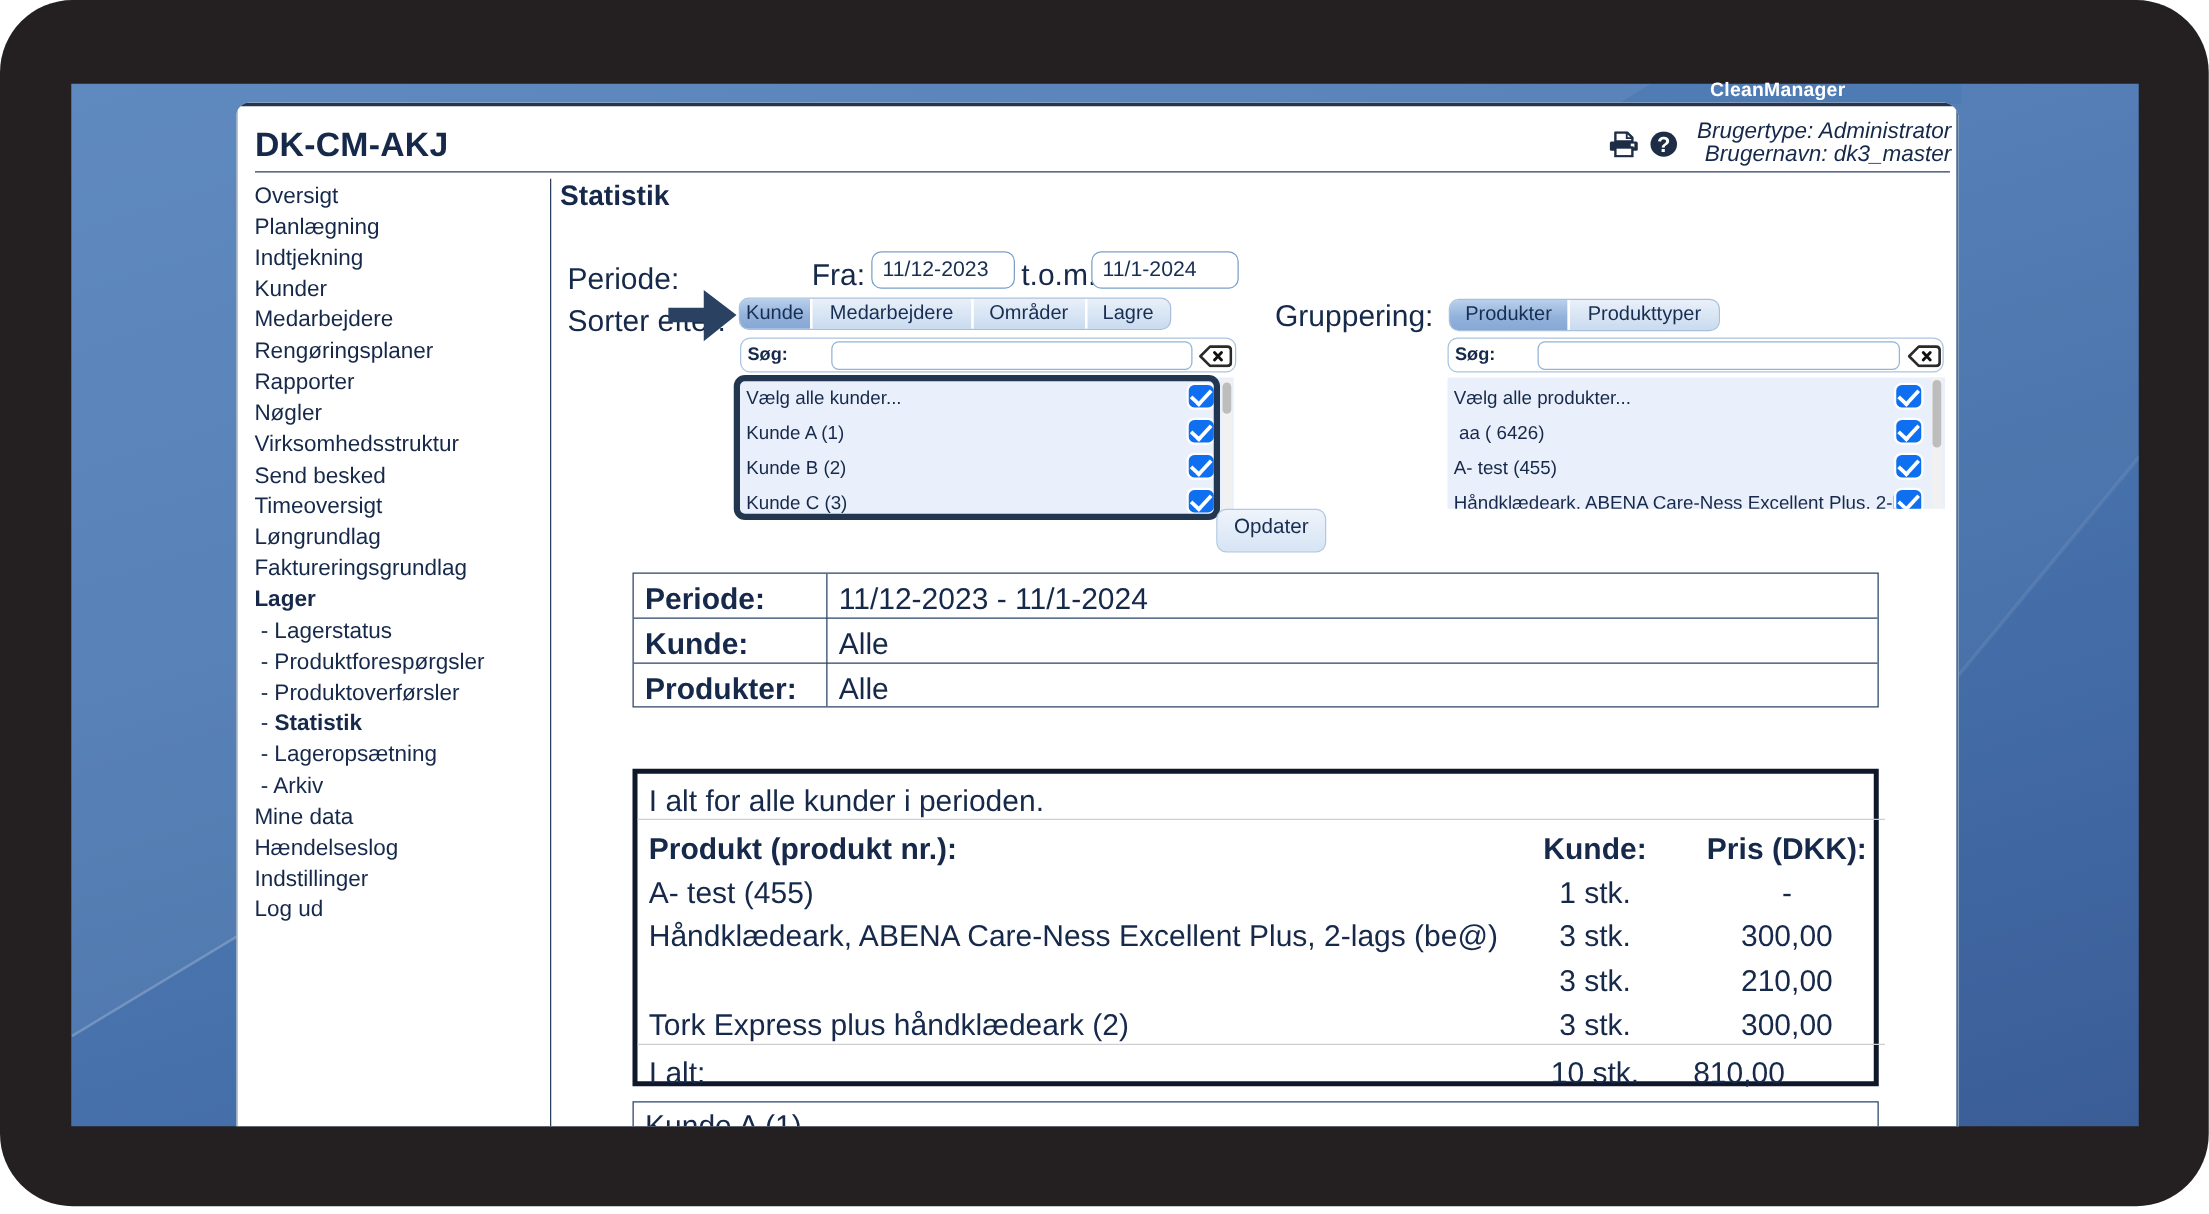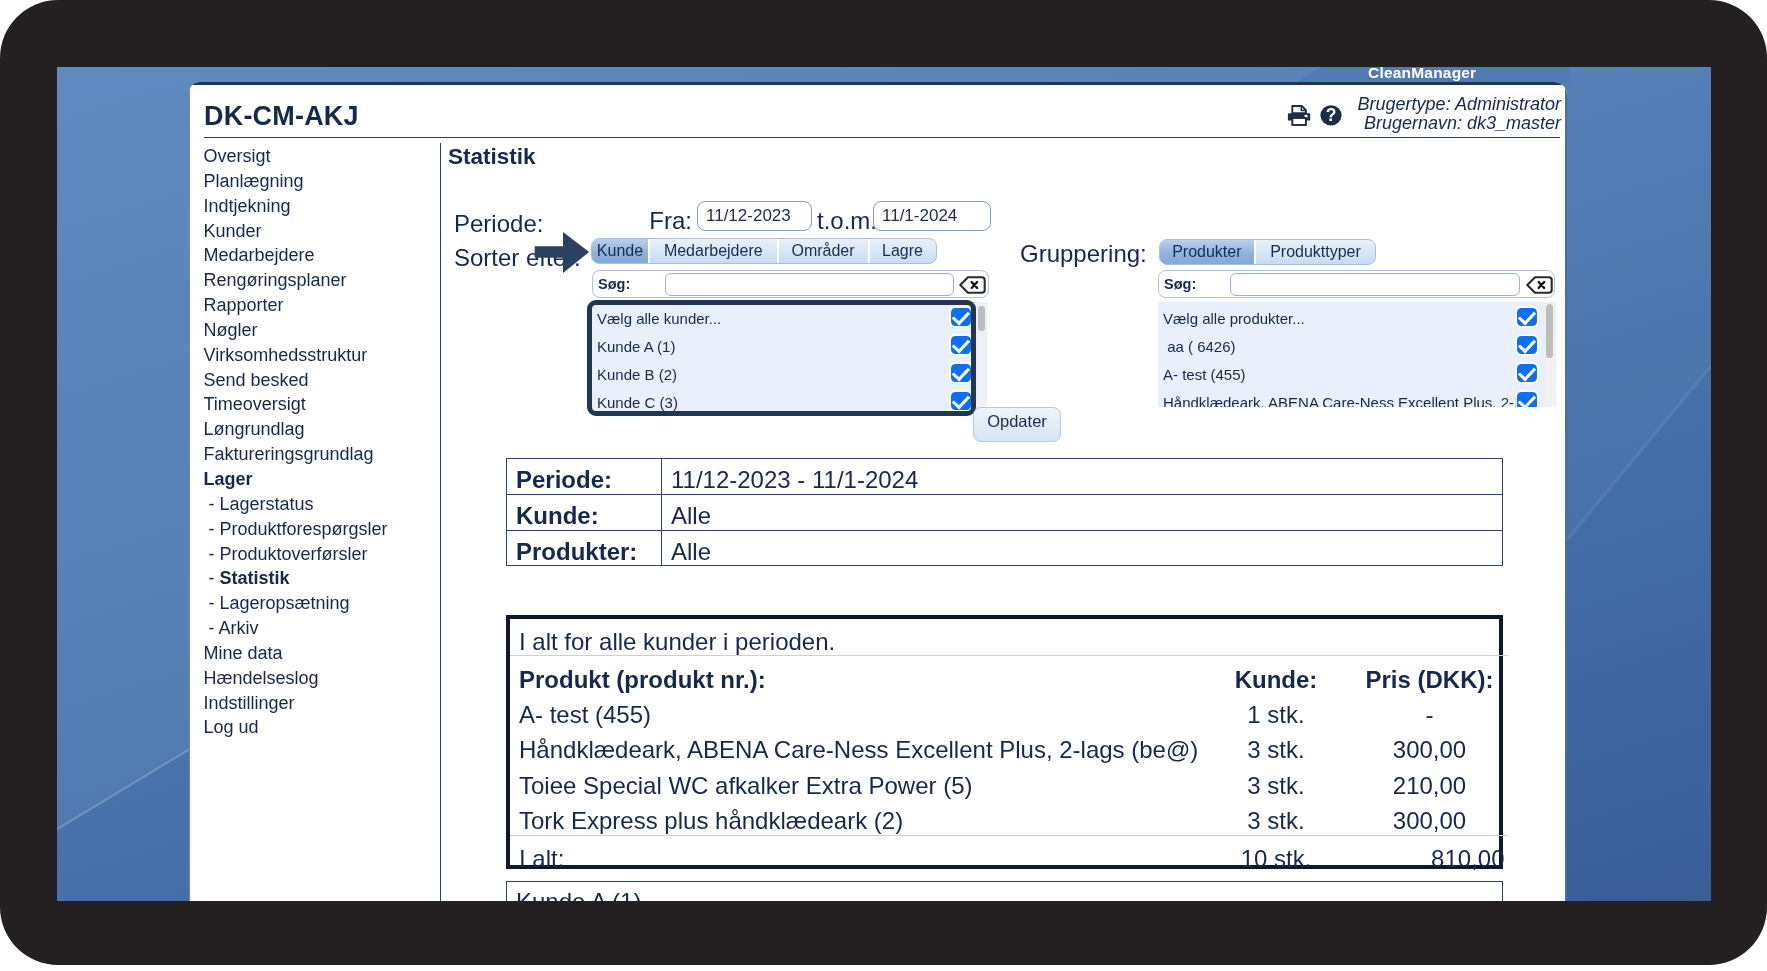--- a/index.html
+++ b/index.html
@@ -213,27 +213,26 @@
     <div class="lbl" style="left:9px;top:9px">I alt for alle kunder i perioden.</div>
     <div class="lbl" style="left:9px;top:47px;font-weight:bold">Produkt (produkt nr.):</div>
     <div class="lbl" style="left:706px;top:47px;width:120px;text-align:center;font-weight:bold">Kunde:</div>
     <div class="lbl" style="left:844.5px;top:47px;width:150px;text-align:center;font-weight:bold">Pris (DKK):</div>
     <div class="lbl" style="left:9px;top:82px">A- test (455)</div>
     <div class="lbl" style="left:706px;top:82px;width:120px;text-align:center">1 stk.</div>
     <div class="lbl" style="left:844.5px;top:82px;width:150px;text-align:center">-</div>
     <div class="lbl" style="left:9px;top:117px">Håndklædeark, ABENA Care-Ness Excellent Plus, 2-lags (be@)</div>
     <div class="lbl" style="left:706px;top:117px;width:120px;text-align:center">3 stk.</div>
     <div class="lbl" style="left:844.5px;top:117px;width:150px;text-align:center">300,00</div>
-    <div class="lbl" style="left:9px;top:153px">Toiee Special WC afkalker Extra Power (5)</div>
     <div class="lbl" style="left:706px;top:153px;width:120px;text-align:center">3 stk.</div>
     <div class="lbl" style="left:844.5px;top:153px;width:150px;text-align:center">210,00</div>
     <div class="lbl" style="left:9px;top:188px">Tork Express plus håndklædeark (2)</div>
     <div class="lbl" style="left:706px;top:188px;width:120px;text-align:center">3 stk.</div>
     <div class="lbl" style="left:844.5px;top:188px;width:150px;text-align:center">300,00</div>
     <div class="lbl" style="left:9px;top:226px">I alt:</div>
     <div class="lbl" style="left:706px;top:226px;width:120px;text-align:center">10 stk.</div>
-    <div class="lbl" style="left:844.5px;top:226px;width:150px;text-align:right">810,00</div>
+    <div class="lbl" style="left:844.5px;top:226px;width:150px;text-align:left">810,00</div>
   </div>
 
   <div class="abs" style="left:317px;top:799px;width:997px;height:40px;border:1px solid #2a4466">
     <div class="lbl" style="left:9px;top:6px">Kunde A (1)</div>
   </div>
 </div>
 
 </body></html>

